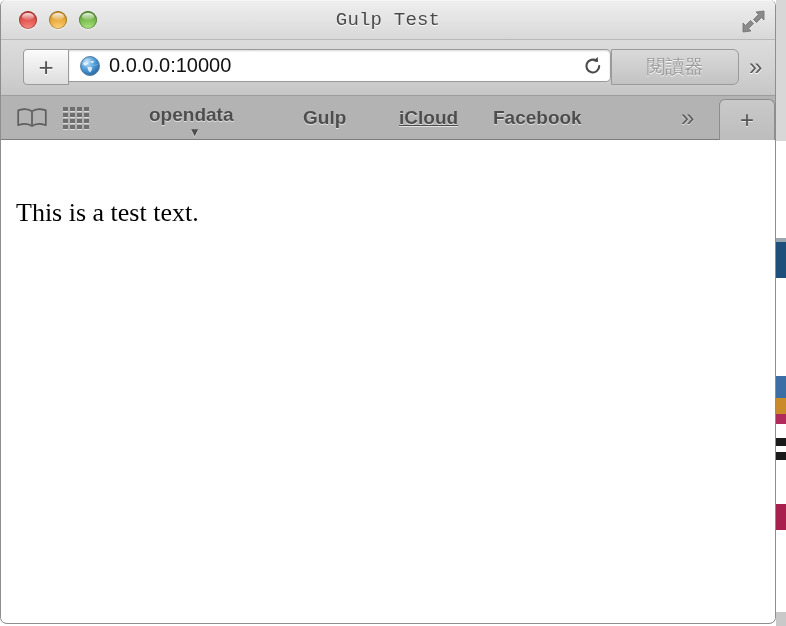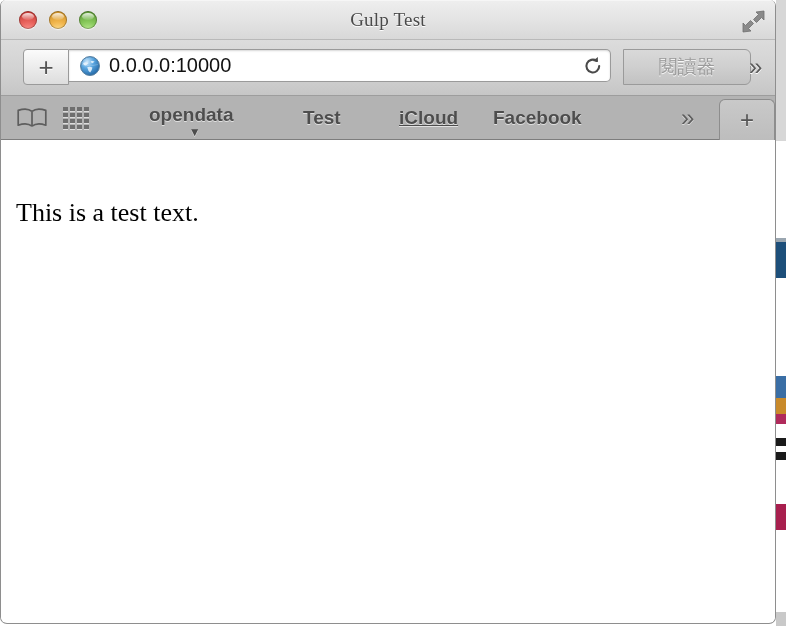--- a/index.html
+++ b/index.html
@@ -58,21 +58,21 @@
   #window-title {
     position: absolute;
     left: 0;
     right: 0;
     top: 8px;
     text-align: center;
     font-size: 19px;
     color: #4a4a4a;
     text-shadow: 0 1px 0 #ffffff;
     letter-spacing: 0.2px;
-    font-family: Liberation Serif, serif;
+    font-family: Liberation Mono, monospace;
     pointer-events: none;
   }
 
   .traffic-lights {
     position: absolute;
     left: 18px;
     top: 10px;
     display: flex;
     gap: 12px;
   }
@@ -195,21 +195,20 @@
     border-radius: 0 6px 6px 0;
     background: linear-gradient(to bottom, #d9d9d9 0%, #cfcfcf 50%, #c2c2c2 100%);
     box-sizing: border-box;
     display: flex;
     align-items: center;
     justify-content: center;
     font-size: 19px;
     color: #9b9b9b;
     text-shadow: 0 1px 0 rgba(255,255,255,0.85);
     cursor: default;
-    margin-left: 12px;
   }
 
   #toolbar-overflow-button {
     position: absolute;
     left: 748px;
     top: 14px;
     font-size: 24px;
     color: #5b5b5b;
     text-shadow: 0 1px 0 #ffffff;
     cursor: pointer;
@@ -435,21 +434,21 @@
         <i></i>
         <i></i>
     </div>
 
     <div class="bookmark-item" id="bookmark-opendata">
       <span>opendata</span>
       <span class="caret">▼</span>
     </div>
 
     <div class="bookmark-item" id="bookmark-apple">
-      <span>Test</span>
+      <span>Gulp</span>
     </div>
 
     <div class="bookmark-item" id="bookmark-icloud">
       <span>iCloud</span>
     </div>
 
     <div class="bookmark-item" id="bookmark-facebook">
       <span>Facebook</span>
     </div>
 

